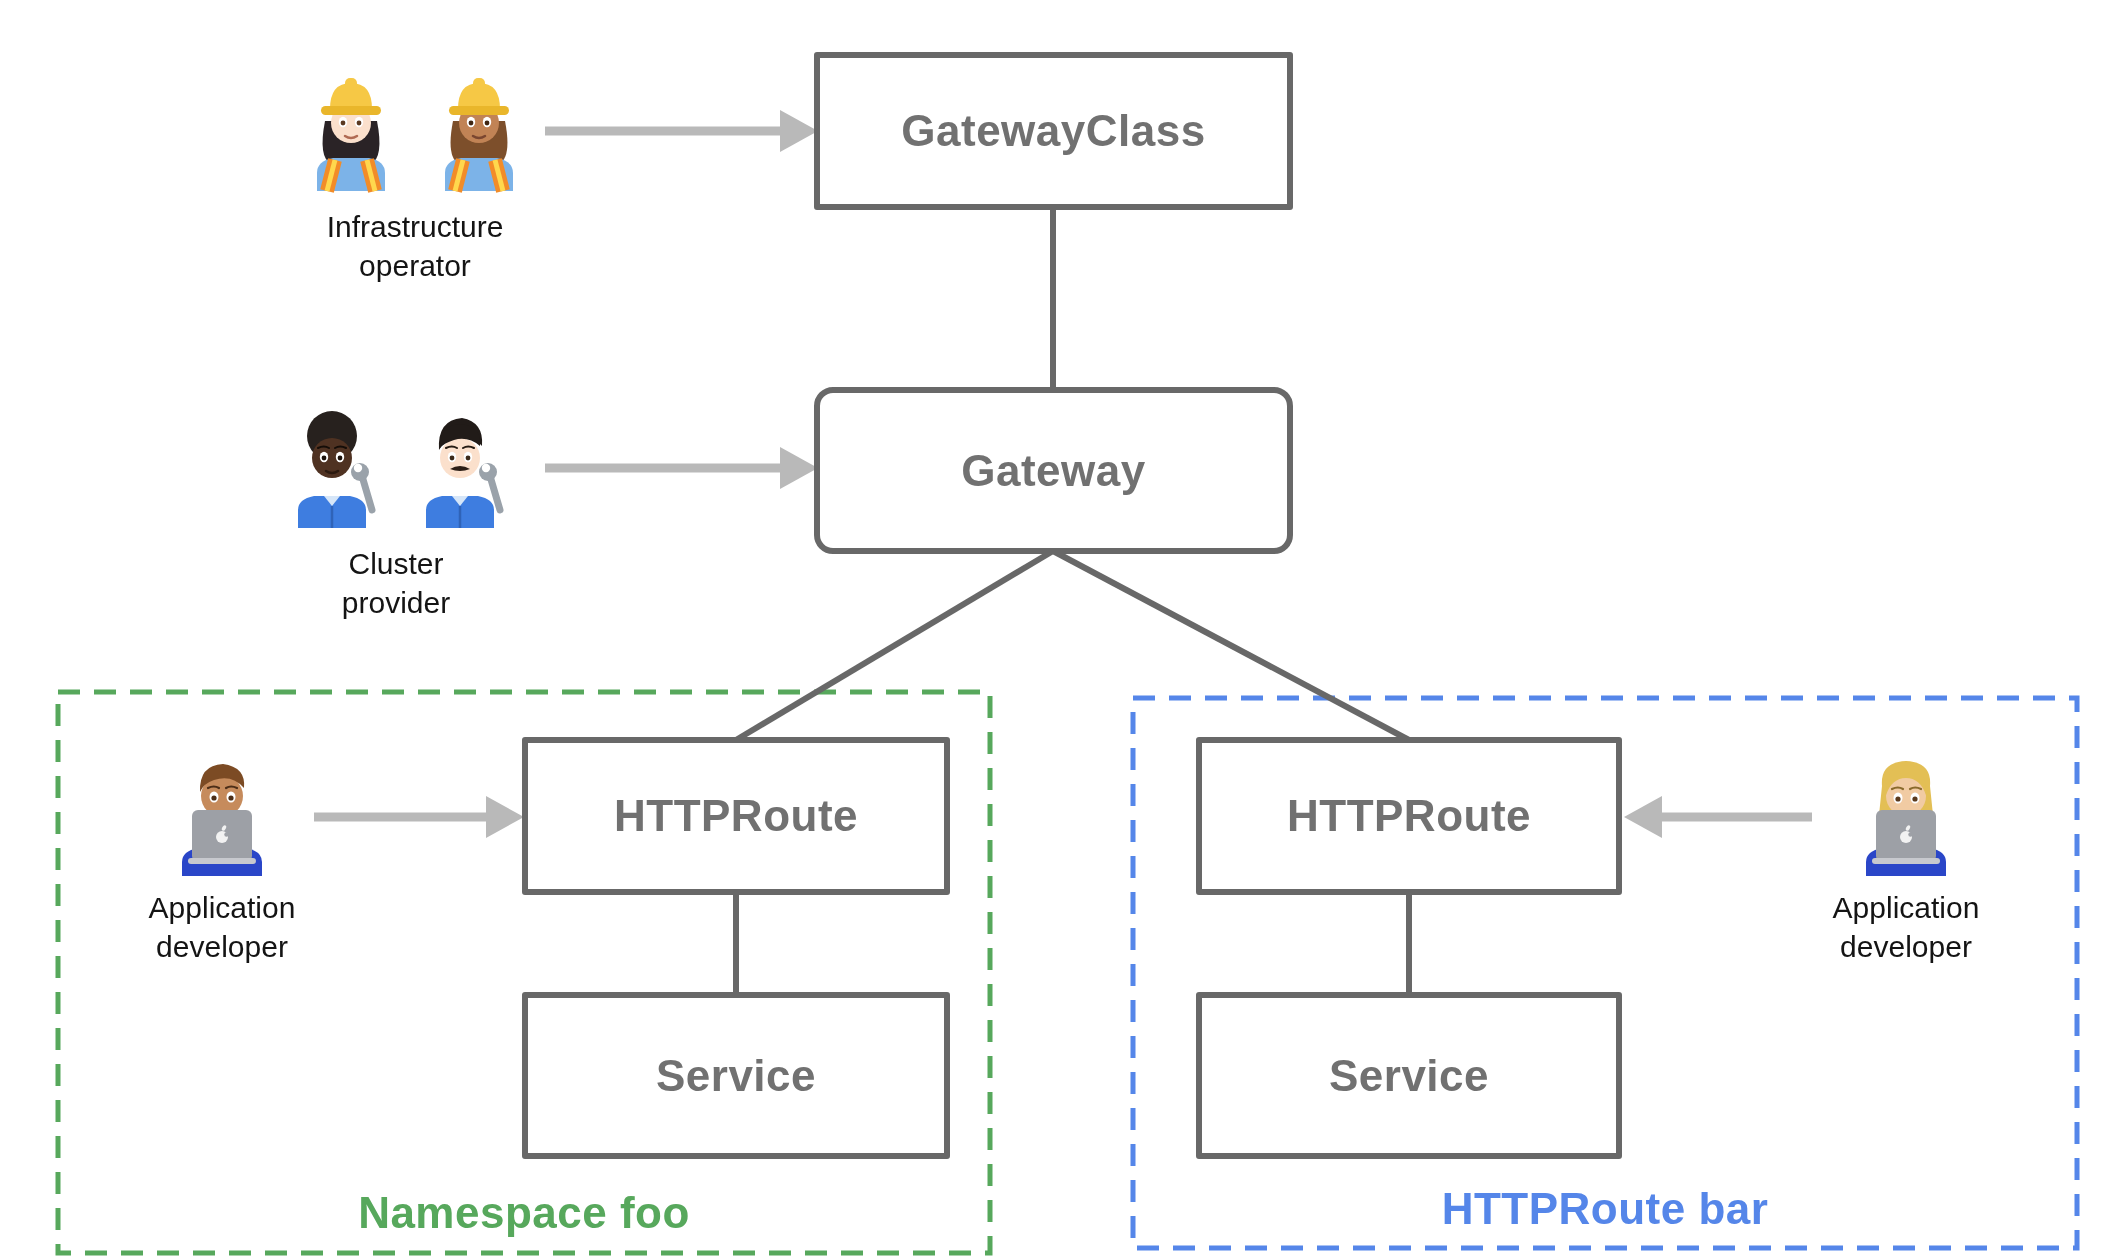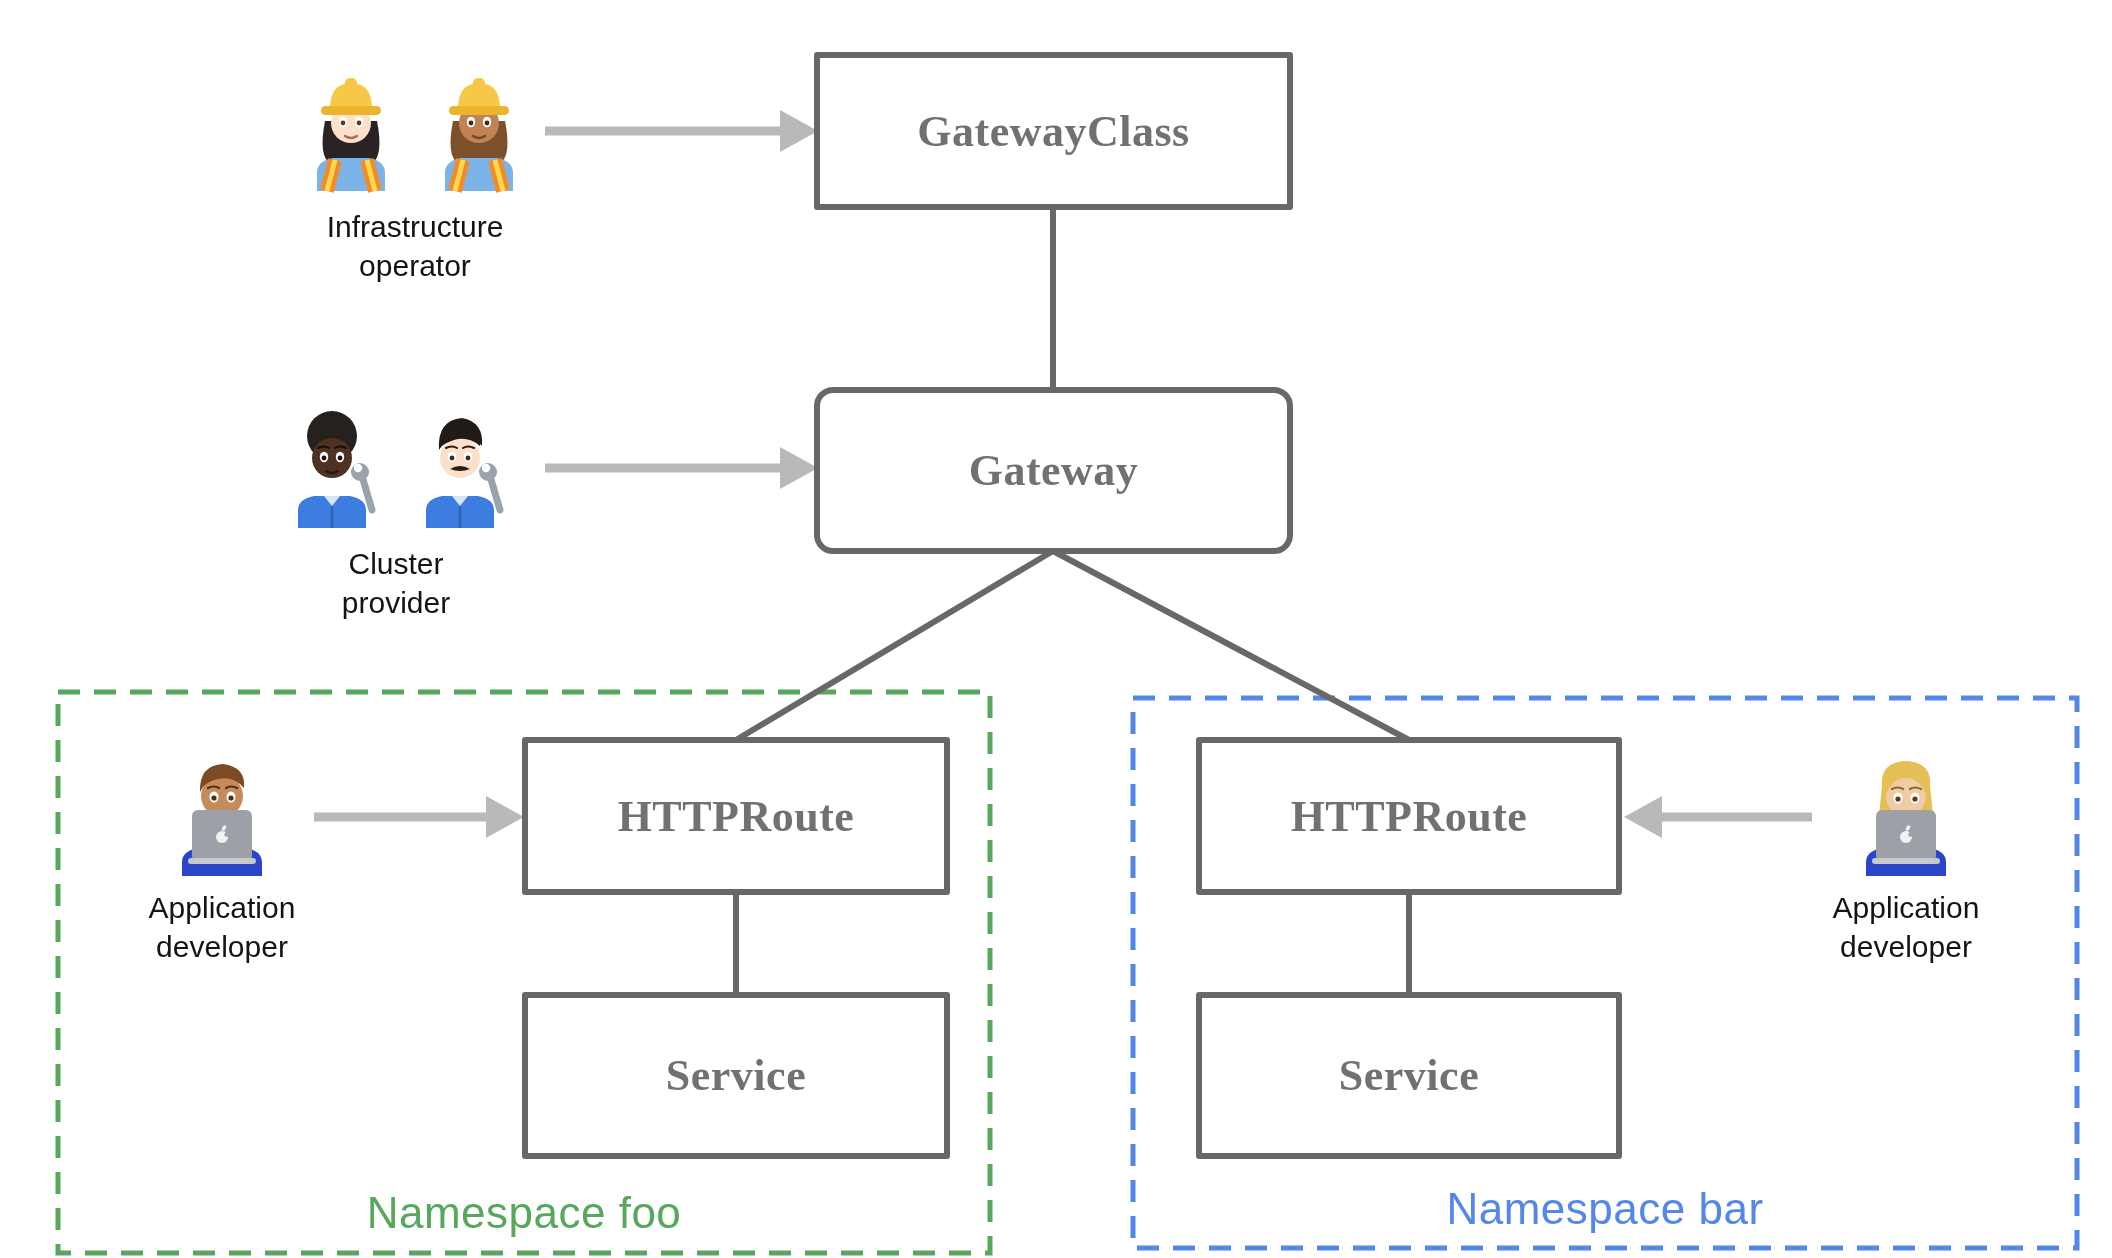--- a/index.html
+++ b/index.html
@@ -1,28 +1,28 @@
 <!DOCTYPE html>
 <html><head>
 <meta charset="utf-8">
 <style>
   html,body{margin:0;padding:0;background:#ffffff;font-family:"Liberation Sans",sans-serif;}
   .canvas{position:relative;width:2112px;height:1258px;background:#ffffff;overflow:hidden;}
   .overlay{position:absolute;left:0;top:0;width:2112px;height:1258px;}
 
   .node{position:absolute;box-sizing:border-box;border:6px solid #686868;border-radius:3px;
-        background:#ffffff;display:flex;align-items:center;justify-content:center;font-family:Liberation Serif, serif;}
+        background:#ffffff;display:flex;align-items:center;justify-content:center;}
   .node .node-text{font-weight:bold;font-size:44px;color:#717171;letter-spacing:.5px;}
 
   .persona{position:absolute;width:380px;display:flex;flex-direction:column;align-items:center;}
   .persona-icons{display:flex;align-items:flex-end;}
   .persona-icons svg + svg{margin-left:32px;}
   .persona-label{margin-top:12px;text-align:center;font-size:30px;line-height:1.3;color:#141414;}
 
-  .ns-label{position:absolute;text-align:center;font-weight:normal;font-size:44px;letter-spacing:.5px;}
+  .ns-label{position:absolute;text-align:center;font-weight:bold;font-size:44px;letter-spacing:.5px;}
   .ns-foo{left:58px;top:1188px;width:932px;color:#57a85c;}
   .ns-bar{left:1133px;top:1184px;width:944px;color:#5586e9;}
 </style>
 </head>
 <body>
 
 <div class="canvas">
 
   <svg class="overlay" viewBox="0 0 2112 1258">
 
@@ -208,15 +208,15 @@
         <ellipse cx="54" cy="78" rx="1.8" ry="3" fill="#f2f2f2" transform="rotate(30 54 78)"></ellipse>
       </svg>
     </div>
     <div class="persona-label">
       <div>Application</div>
       <div>developer</div>
     </div>
   </div>
 
   <div class="ns-label ns-foo">Namespace foo</div>
-  <div class="ns-label ns-bar">Namespace bar</div>
+  <div class="ns-label ns-bar">HTTPRoute bar</div>
 
 </div>
 
 </body></html>

